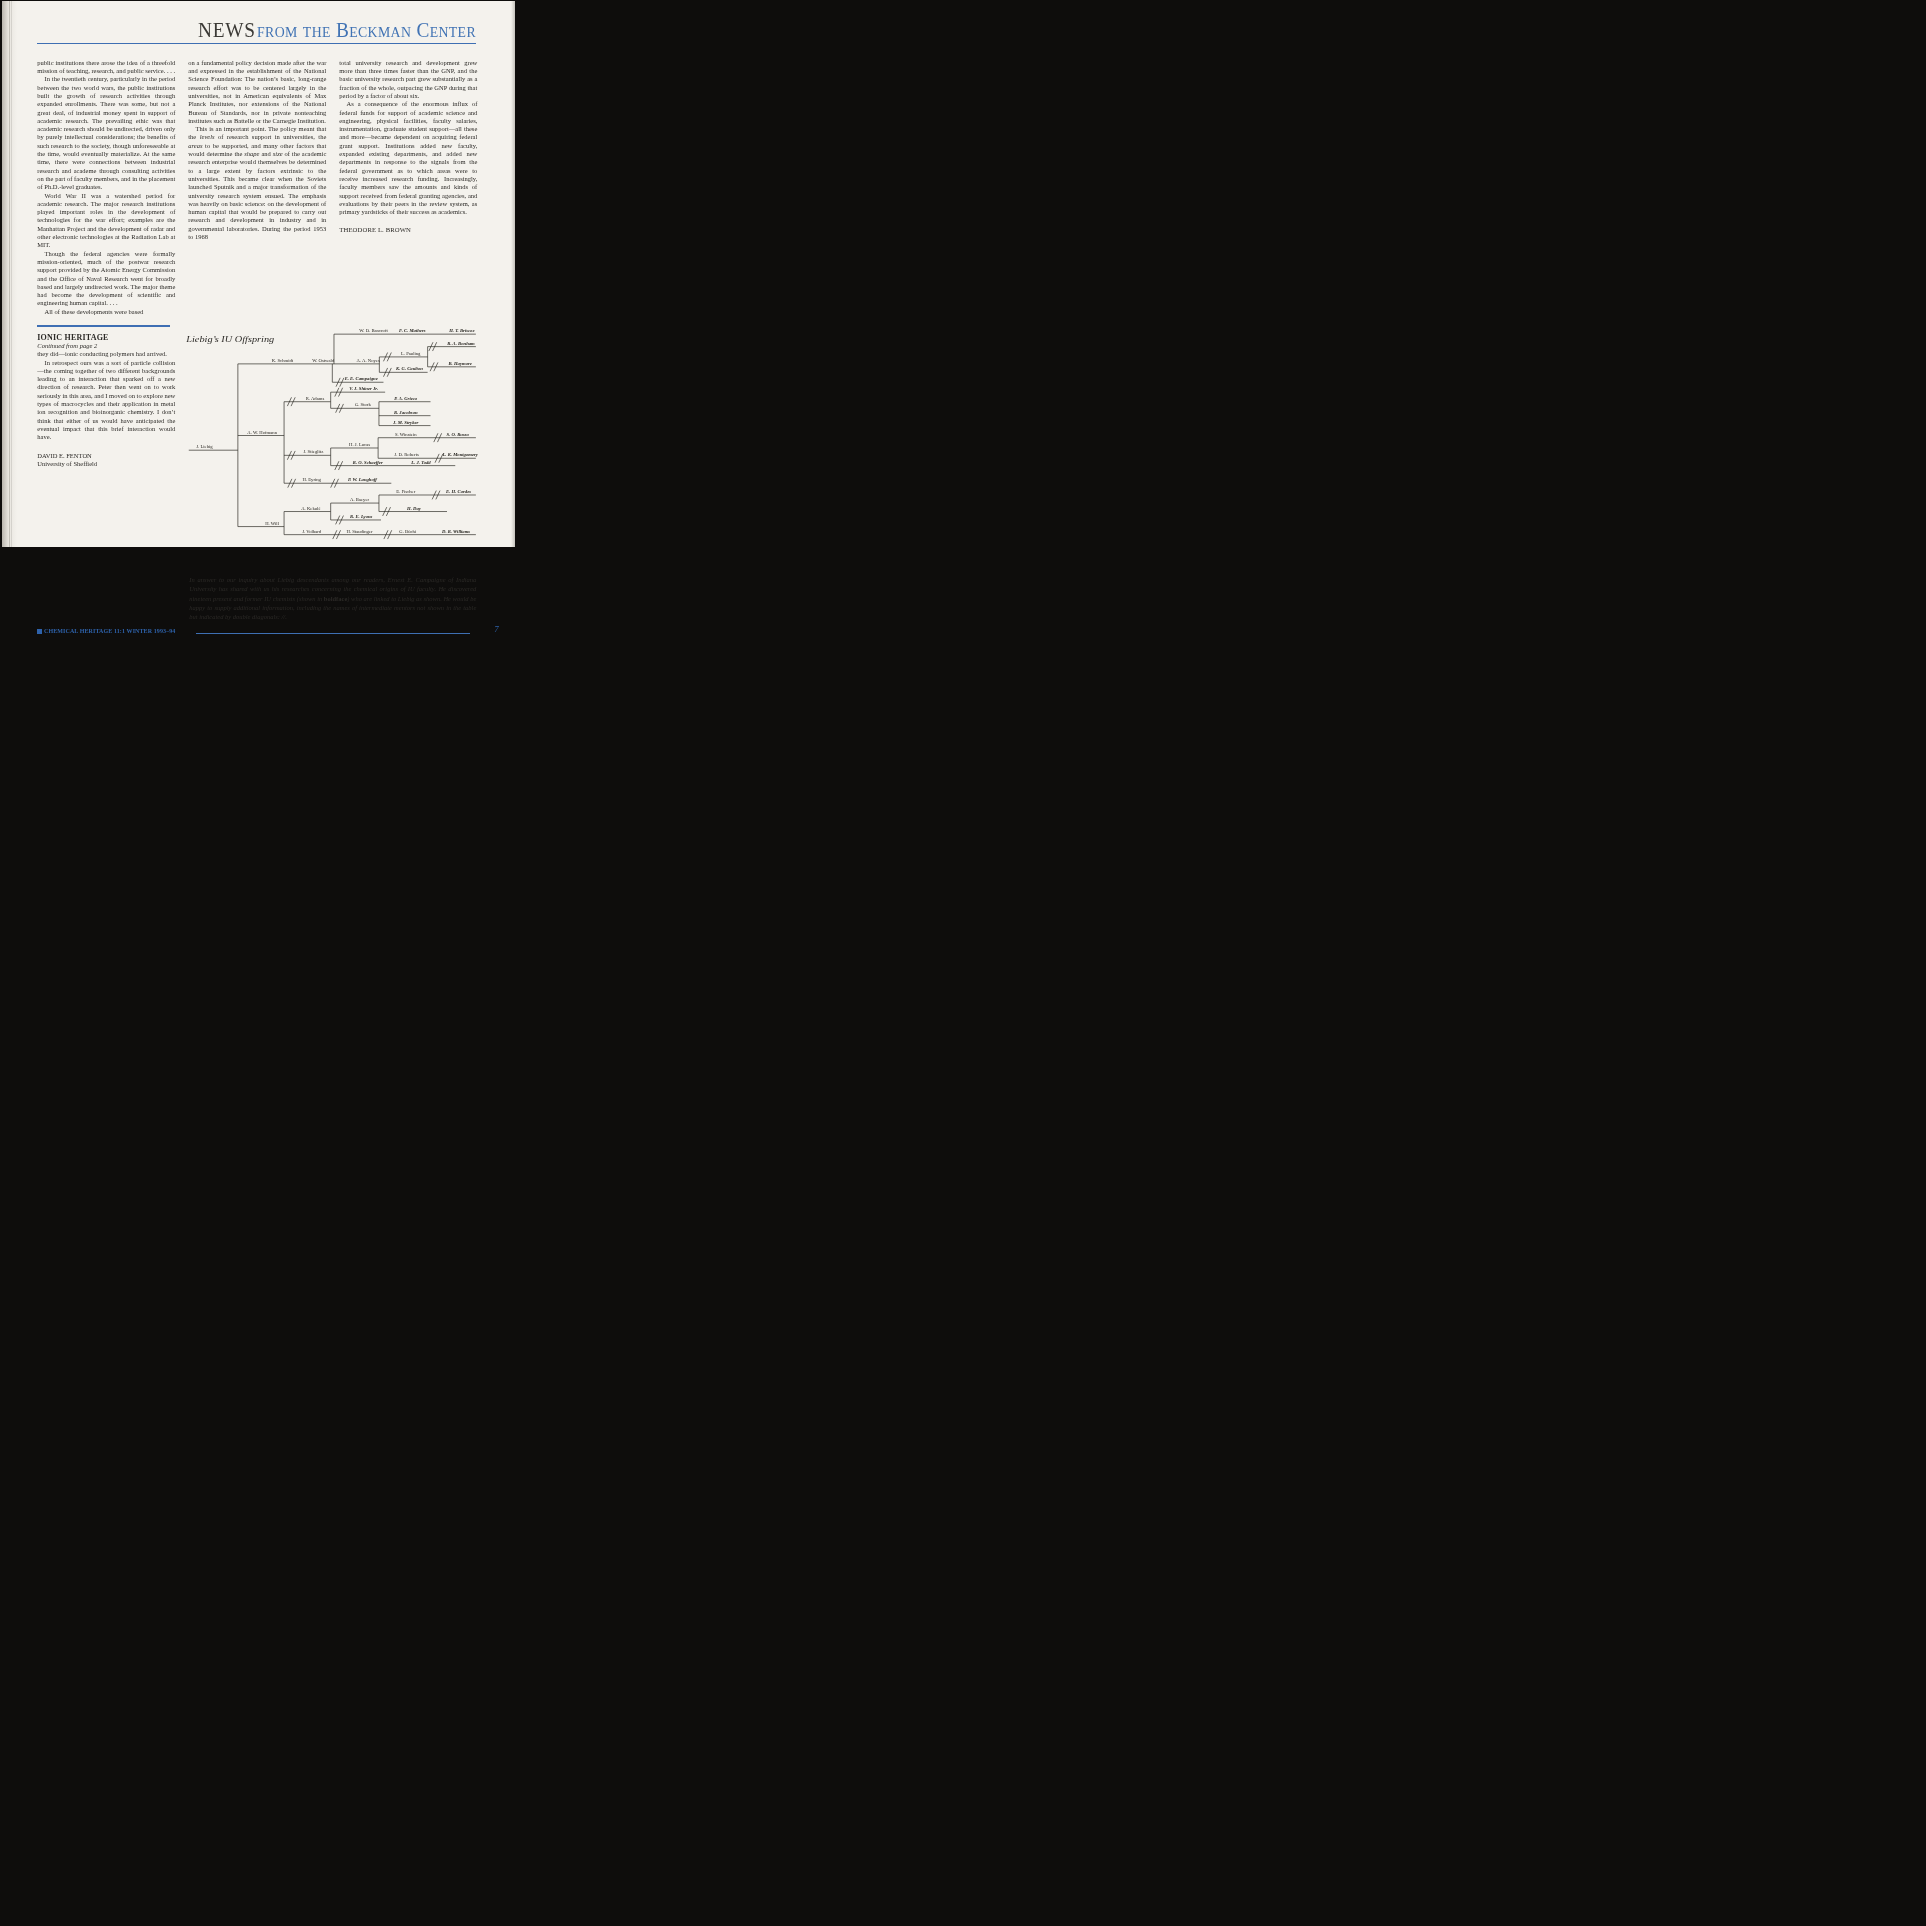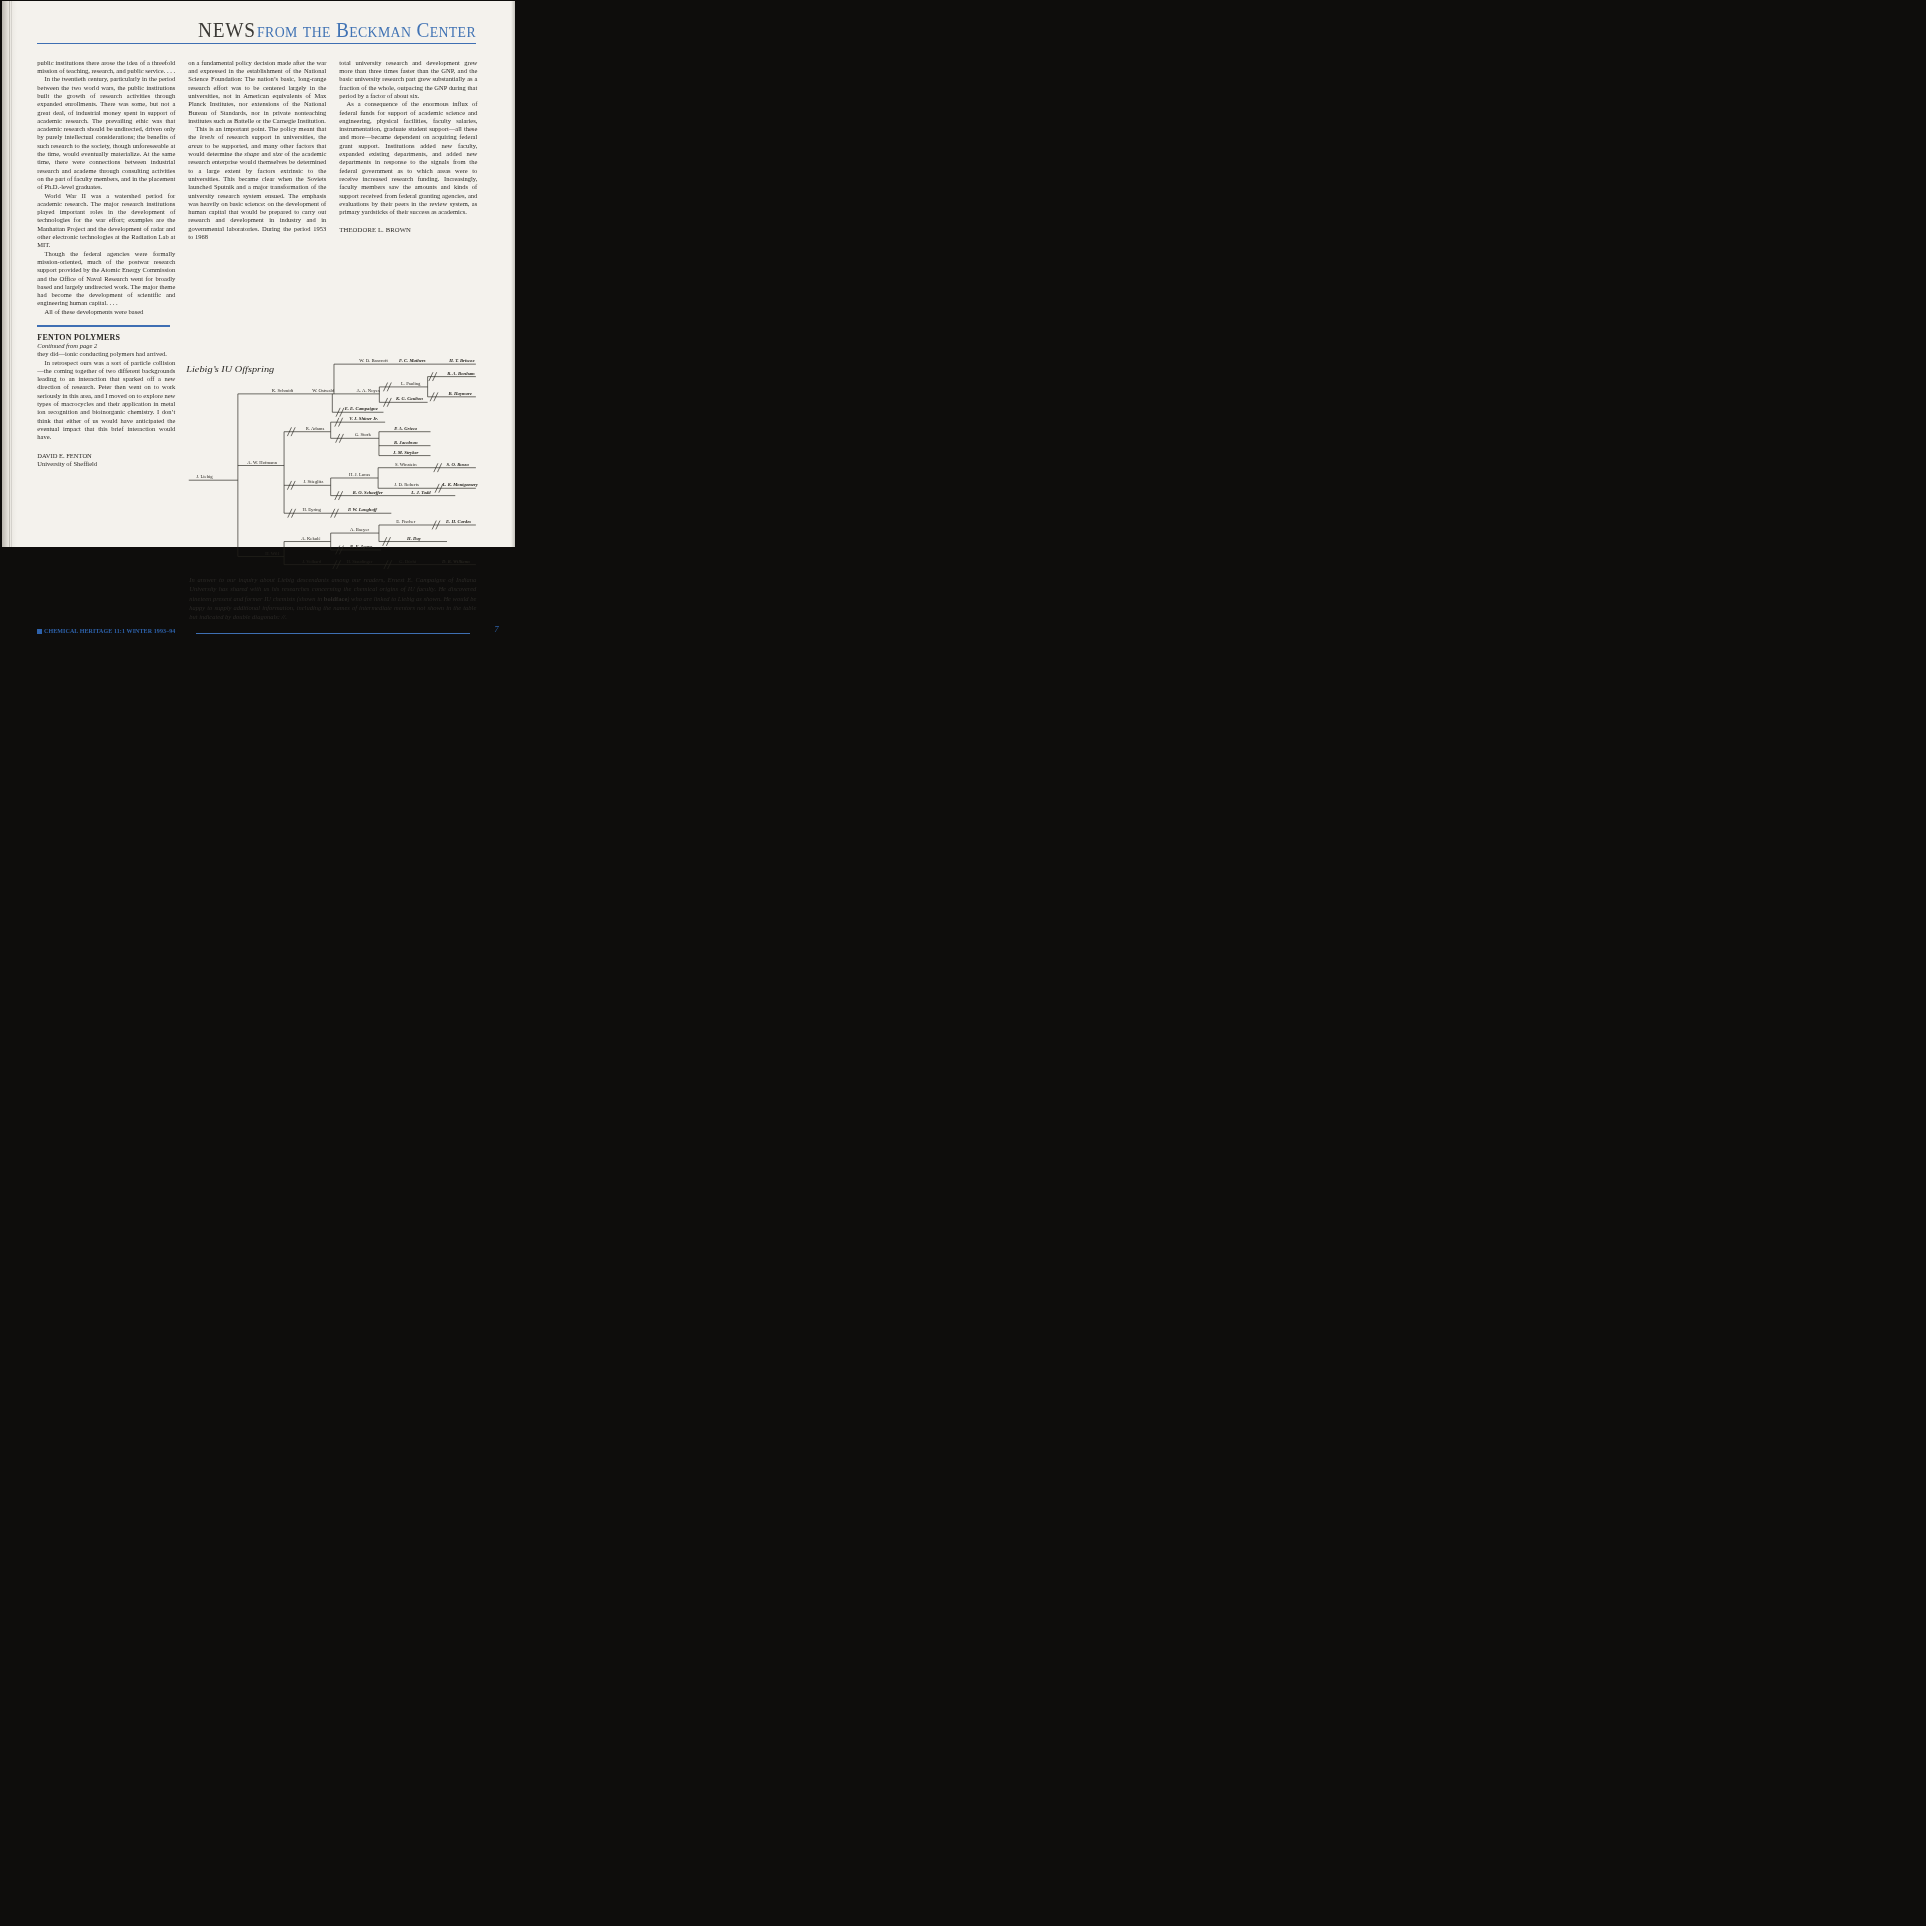--- a/index.html
+++ b/index.html
@@ -28,21 +28,21 @@
   .c1{left:35px;} .c2{left:186px;} .c3{left:337px;}
   .sec-rule{width:133px;height:1.5px;background:#3e6fb3;margin:9.2px 0 7px 0;}
   .sec-head{font-size:8px;font-weight:700;letter-spacing:0.2px;color:#2c2a27;margin:0;}
   .sec-cont{font-size:6.5px;font-style:italic;margin:0.8px 0 4.6px 0;}
   .sig{margin-top:10px;font-size:6.5px;}
   .sig div{line-height:8.5px;}
   .attrib{margin-top:9.2px;font-size:6.7px;letter-spacing:0.1px;}
   .it{font-style:italic;} .bd{font-weight:700;}
 
   
-  .diagram{position:absolute;left:181px;top:358px;width:297px;height:213px;}
+  .diagram{position:absolute;left:181px;top:328px;width:297px;height:213px;}
   .diagram svg{width:100%;height:100%;overflow:visible;}
   .dg-title{font-style:italic;font-size:25px;fill:#2c2a27;}
   .dg-n{font-size:11.4px;fill:#26241f;}
   .dg-b{font-weight:700;font-style:italic;}
 
   
   .caption{position:absolute;left:187px;top:574px;width:287px;font-size:6.5px;line-height:9.4px;
            font-style:italic;color:#2c2a27;text-align:justify;}
   .caption .bd{font-style:normal;}
 
@@ -70,21 +70,21 @@
 
     <div class="col c1">
       <div>
           <p><span>public institutions there arose the idea of a threefold mission of teaching, research, and public service. . . .</span></p>
           <p class="ind"><span>In the twentieth century, particularly in the period between the two world wars, the public institutions built the growth of research activities through expanded enrollments. There was some, but not a great deal, of industrial money spent in support of academic research. The prevailing ethic was that academic research should be undirected, driven only by purely intellectual considerations; the benefits of such research to the society, though unforeseeable at the time, would eventually materialize. At the same time, there were connections between industrial research and academe through consulting activities on the part of faculty members, and in the placement of Ph.D.-level graduates.</span></p>
           <p class="ind"><span>World War II was a watershed period for academic research. The major research institutions played important roles in the development of technologies for the war effort; examples are the Manhattan Project and the development of radar and other electronic technologies at the Radiation Lab at MIT.</span></p>
           <p class="ind"><span>Though the federal agencies were formally mission-oriented, much of the postwar research support provided by the Atomic Energy Commission and the Office of Naval Research went for broadly based and largely undirected work. The major theme had become the development of scientific and engineering human capital. . . .</span></p>
           <p class="ind"><span>All of these developments were based</span></p>
         </div>
       <div class="sec-rule"></div>
-      <p class="sec-head">FENTON POLYMERS</p>
+      <p class="sec-head">IONIC HERITAGE</p>
       <p class="sec-cont">Continued from page 2</p>
       <div>
           <p><span>they did—ionic conducting polymers had arrived.</span></p>
           <p class="ind"><span>In retrospect ours was a sort of particle collision—the coming together of two different backgrounds leading to an interaction that sparked off a new direction of research. Peter then went on to work seriously in this area, and I moved on to explore new types of macrocycles and their application in metal ion recognition and bioinorganic chemistry. I don’t think that either of us would have anticipated the eventual impact that this brief interaction would have.</span></p>
         </div>
       <div class="sig">
         <div>DAVID E. FENTON</div>
         <div>University of Sheffield</div>
       </div>
     </div>

